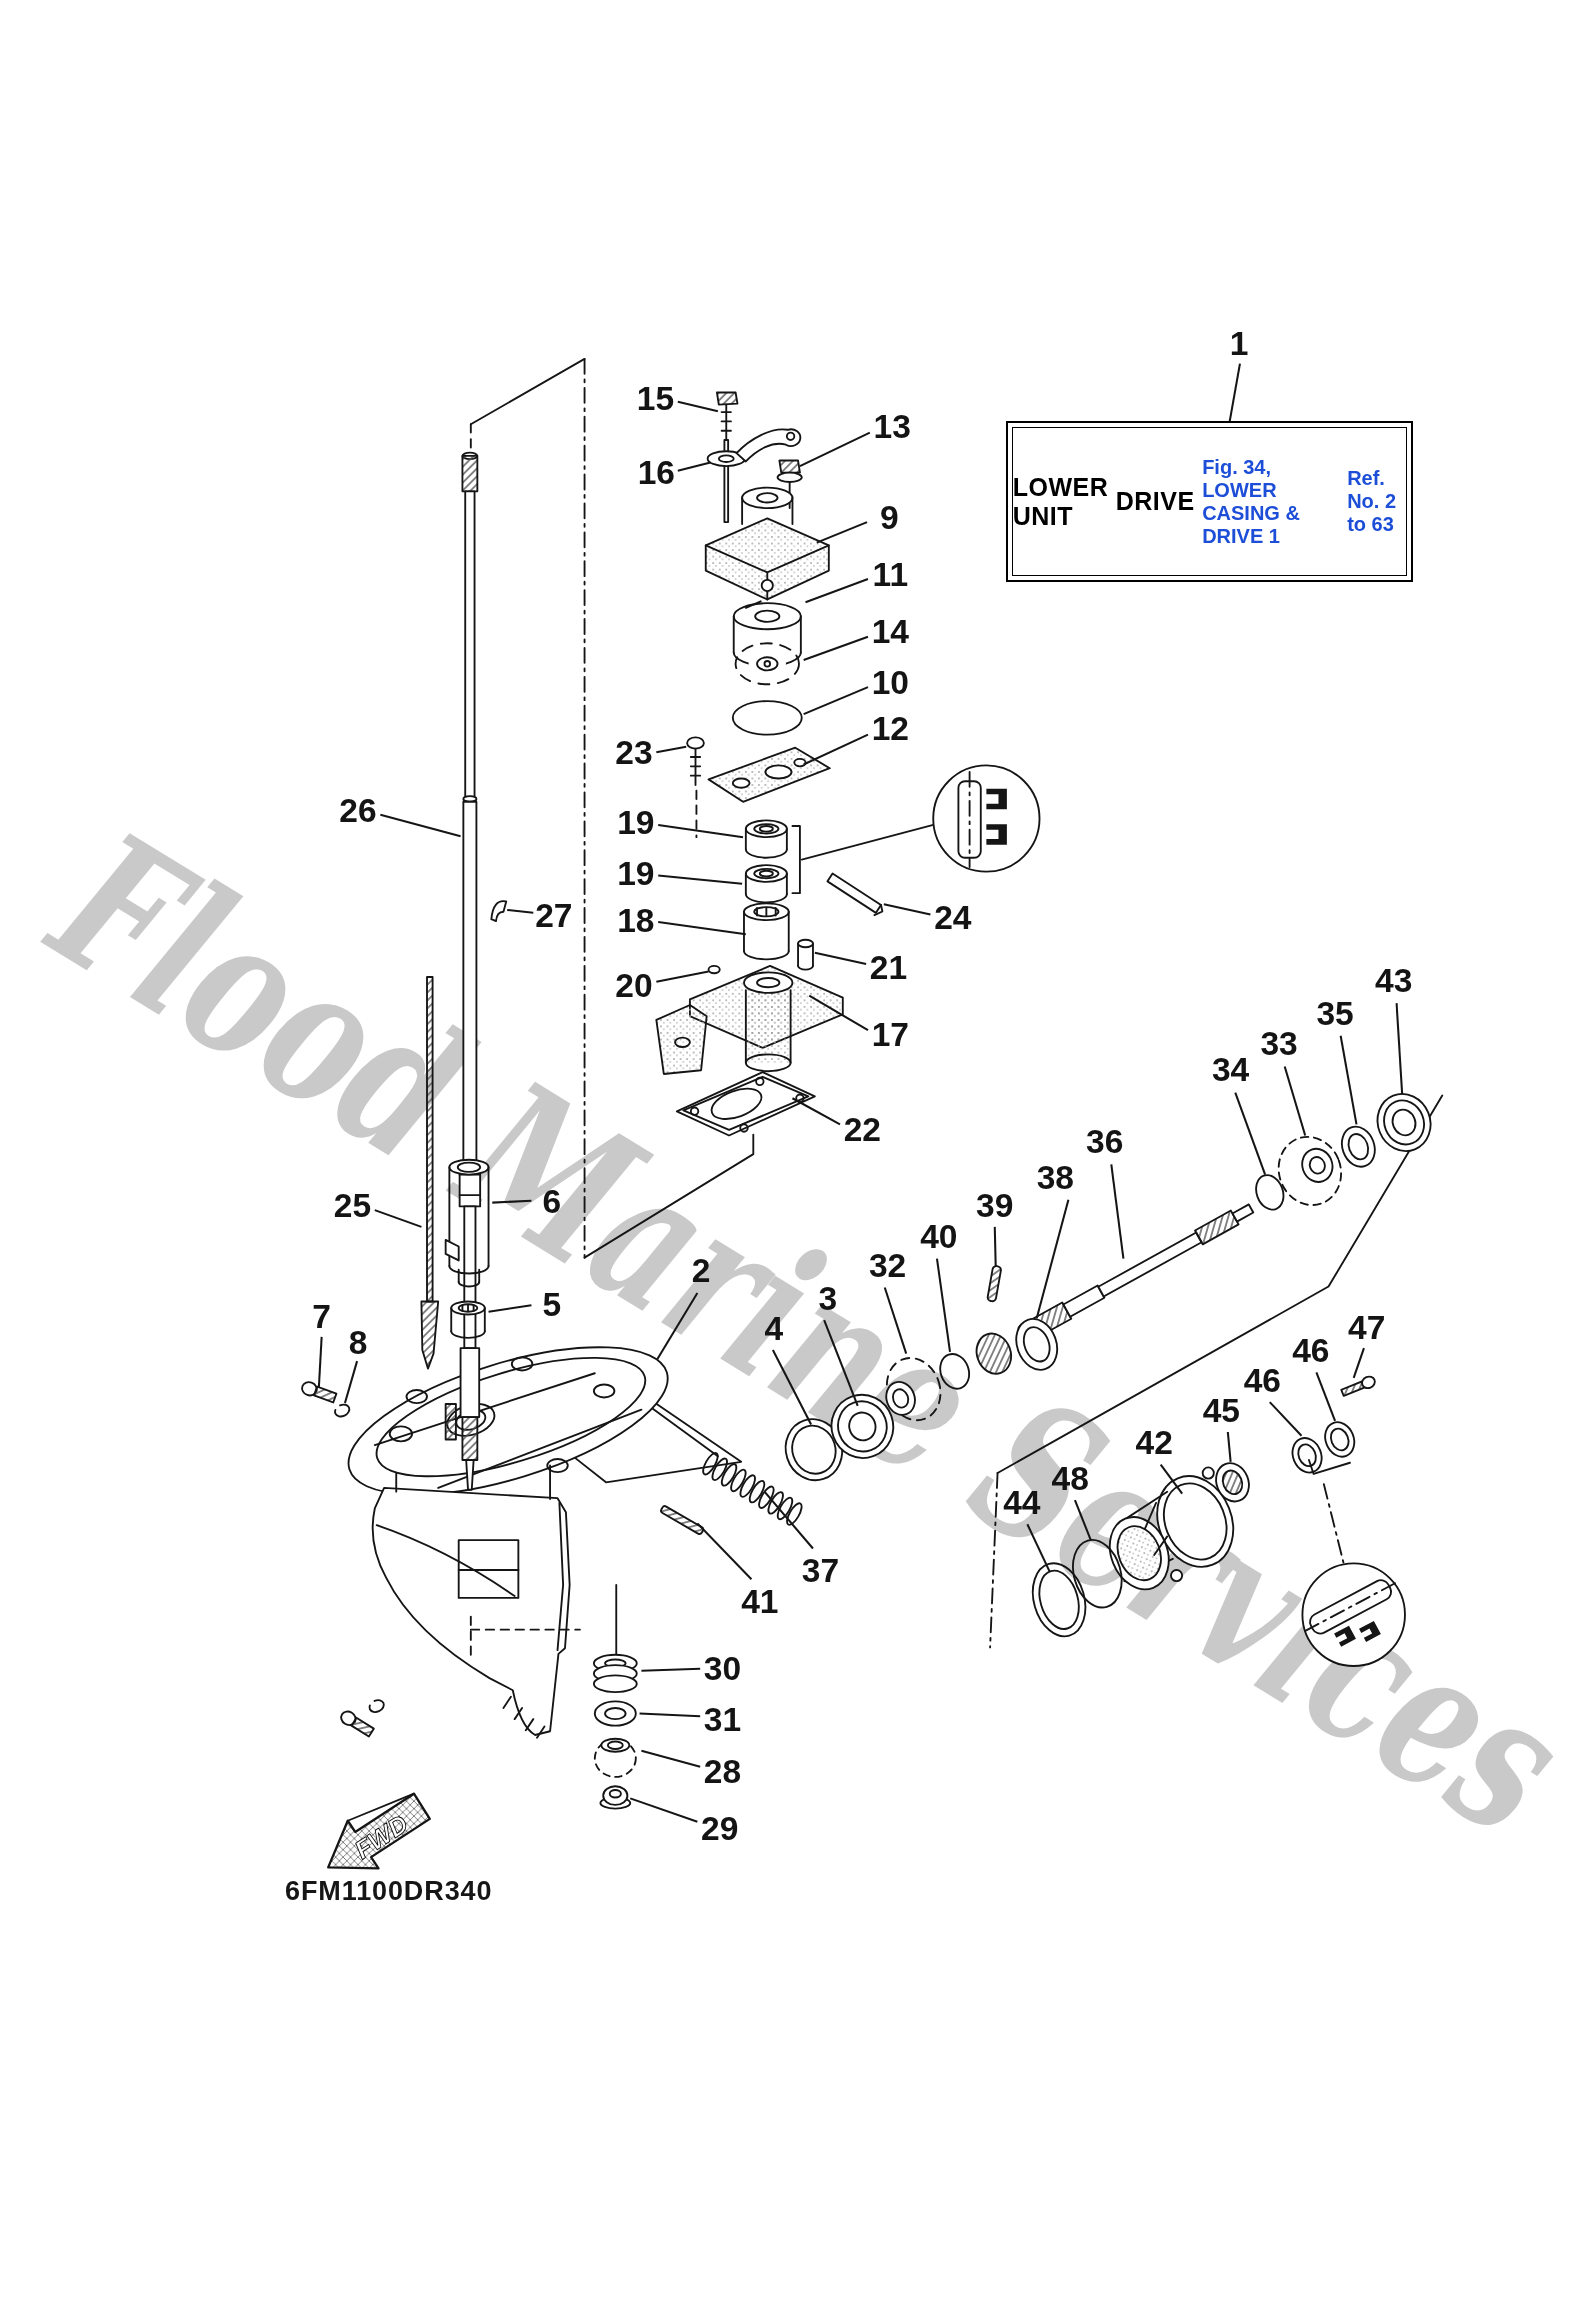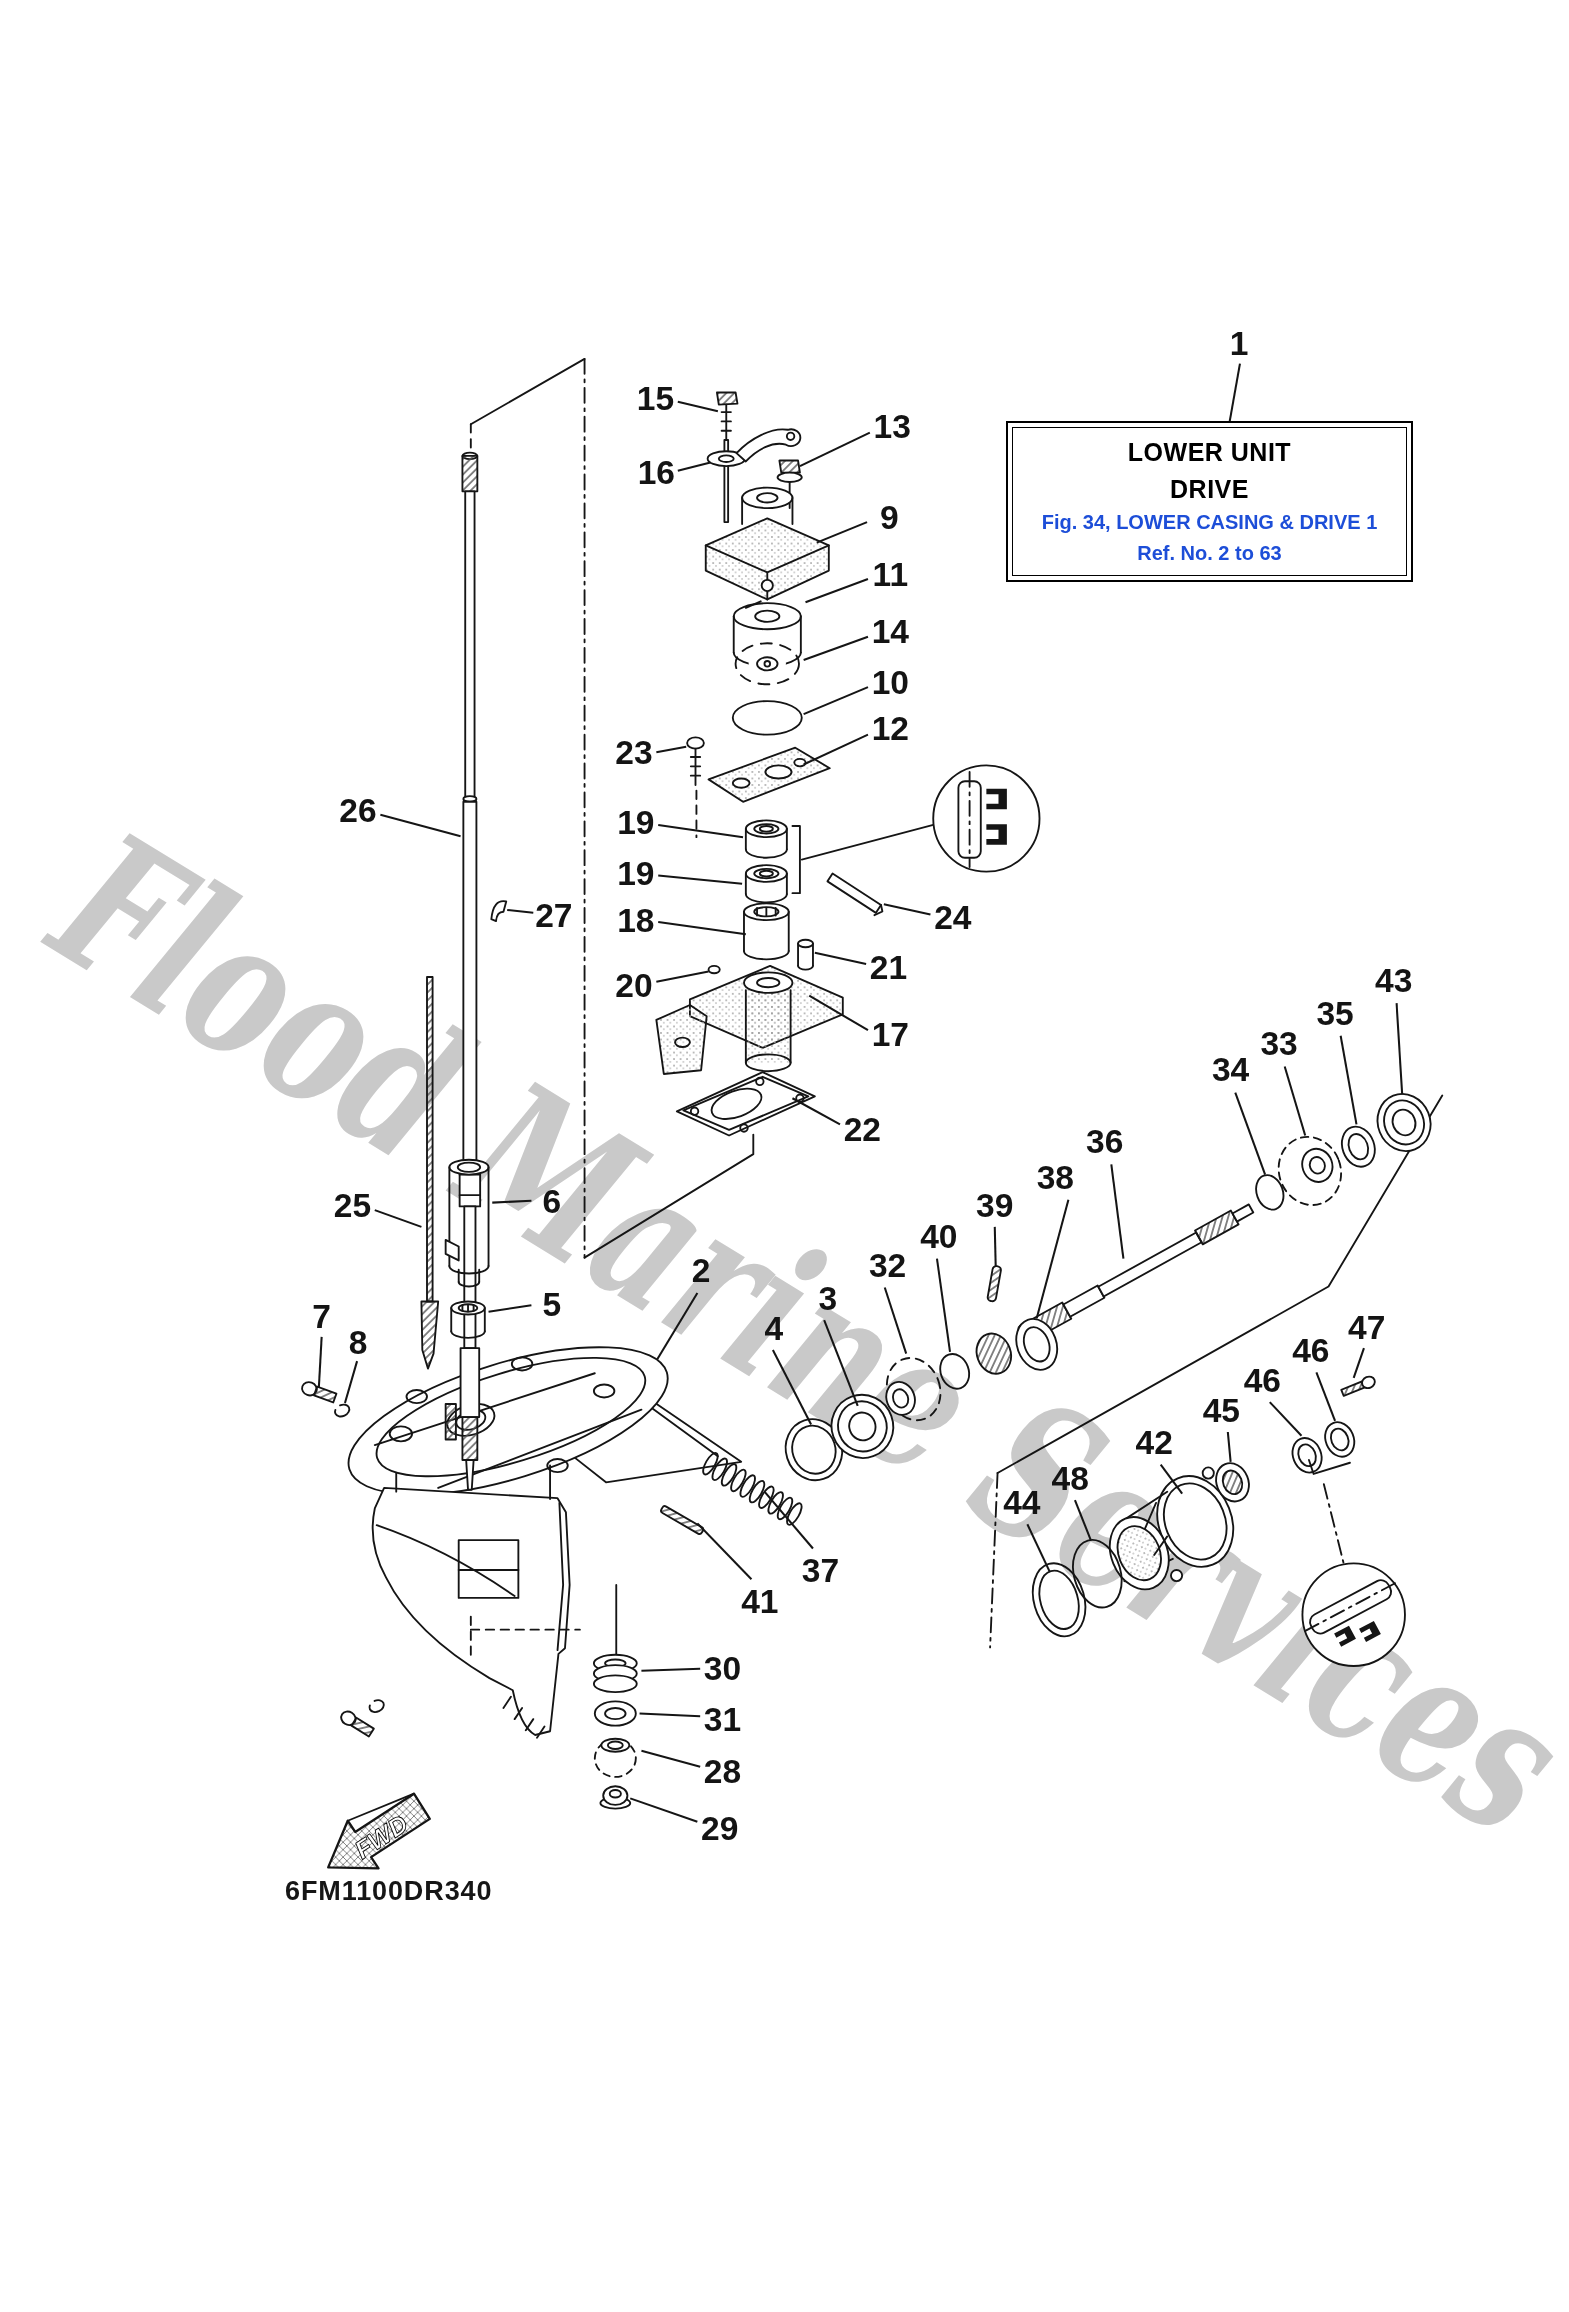--- a/index.html
+++ b/index.html
@@ -14,21 +14,21 @@
   .dd{stroke-dasharray:16 6 3 6;}
   .dsh{stroke-dasharray:9 7;}
   .leader{stroke:#151515;stroke-width:2.2;fill:none;}
   .callout{font:bold 36px "Liberation Sans",sans-serif;fill:#141414;text-anchor:middle;}
   .wm{font:italic bold 205px "DejaVu Serif",serif;fill:#c9c9c9;}
   .fwdtxt{font:italic bold 27px "Liberation Sans",sans-serif;fill:#ffffff;stroke:#000;stroke-width:0.9;text-anchor:middle;}
   
   .titlebox{position:absolute;left:1006px;top:421px;width:407px;height:161px;
             border:2.8px solid #000;background:#fff;box-sizing:border-box;}
   .titlebox-inner{position:absolute;left:3.7px;top:3.7px;right:3.7px;bottom:3.7px;border:1.9px solid #000;
-            display:flex;flex-direction:column;align-items:center;justify-content:center;gap:7.5px;}
+            display:flex;flex-direction:row;align-items:center;justify-content:center;gap:7.5px;}
   .tb1,.tb2{font-weight:bold;font-size:25px;letter-spacing:0.5px;color:#000;}
   .tb3,.tb4{font-weight:bold;font-size:20px;color:#1d4ed8;}
   .drawing-code{position:absolute;left:285px;top:1876px;font-size:27px;font-weight:bold;
             letter-spacing:0.9px;color:#161616;}
 </style>
 </head>
 <body>
 
 <div class="page">
 

